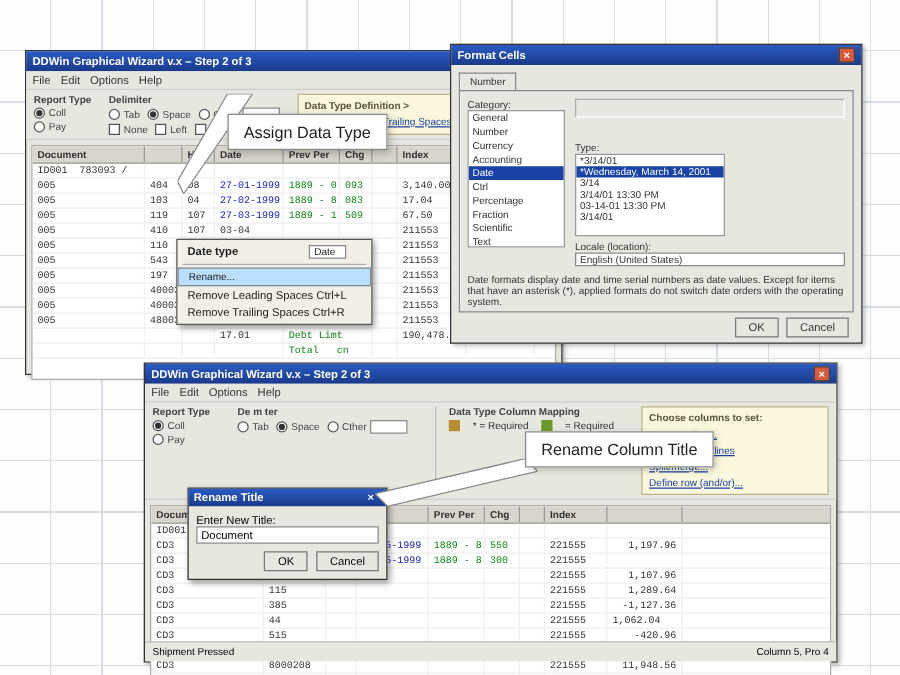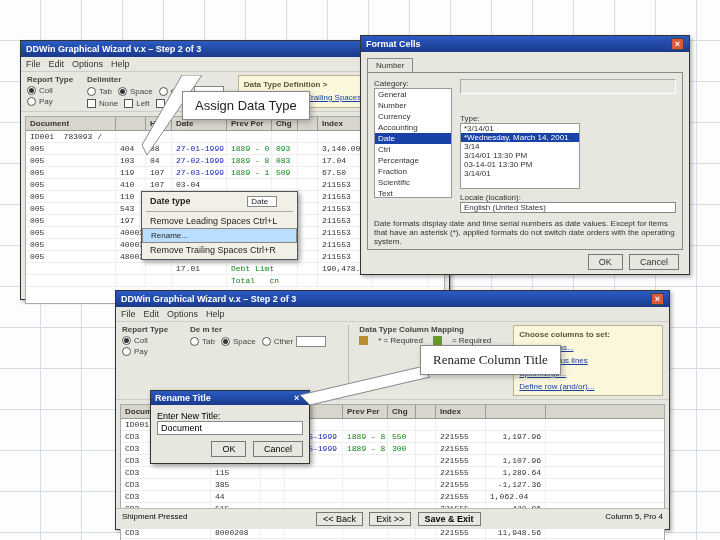--- a/index.html
+++ b/index.html
@@ -365,25 +365,25 @@
         <div class="datacell" style="width: 55px;"></div>
       </div>
     </div>
 
   <div class="ctxmenu" style="left:120px; top:150px;">
     <div class="ctxitem">
         <b>Date type</b>
         <span class="sel" style="border:1px solid #888;">Date</span>
       </div>
     <div class="ctxsep"></div>
+    <div class="ctxitem sel">
+        <span>Rename...</span>
+      </div>
     <div class="ctxitem">
         <span>Remove Leading Spaces  Ctrl+L</span>
-      </div>
-    <div class="ctxitem sel">
-        <span>Rename...</span>
       </div>
     <div class="ctxitem">
         <span>Remove Trailing Spaces  Ctrl+R</span>
       </div>
   </div>
 </div>
 
 <div id="fmt" class="window">
   <div class="titlebar">
     <span>Format Cells</span>
@@ -619,25 +619,20 @@
         <div class="datacell" style="width: 58px;">Total</div>
         <div class="datacell green" style="width: 45px;">cn</div>
         <div class="datacell green" style="width: 28px;"></div>
         <div class="datacell green" style="width: 20px;"></div>
         <div class="datacell" style="width: 50px;">14,878.32</div>
         <div class="datacell" style="width: 60px; text-align: right;">5,788.84</div>
       </div>
     </div>
   <div class="footer">
     <span>Shipment Pressed</span>
-    <span>
-      <span class="btn">&lt;&lt; Back</span>
-      <span class="btn">Exit &gt;&gt;</span>
-      <span class="btn" style="font-weight:bold">Save &amp; Exit</span>
-    </span>
     <span>Column 5, Pro 4</span>
   </div>
 </div>
 
 <div id="renamepop">
   <div class="t">
     <span>Rename Title</span>
     <span class="closebox" style="width:11px;height:10px;">×</span>
   </div>
   <div class="b">
@@ -650,18 +645,18 @@
   </div>
 </div>
 
 <div class="callout" style="left:182px; top:55px;margin-top:36px;">Assign Data Type</div>
 <div class="pointer" style="left:142px; top:75px;">
   <svg width="60" height="80">
       <polygon points="40,0 60,0 5,80 0,70" fill="#fff" stroke="#888"></polygon>
     </svg>
 </div>
 
-<div class="callout" style="left:420px; top:345px;font-family:Liberation Serif, serif;">Rename Column Title</div>
+<div class="callout" style="left:420px; top:345px;">Rename Column Title</div>
 <div class="pointer" style="left:300px; top:367px;">
   <svg width="130" height="40">
       <polygon points="120,0 130,10 10,38 0,28" fill="#fff" stroke="#888"></polygon>
     </svg>
 </div>
 
 </body></html>

